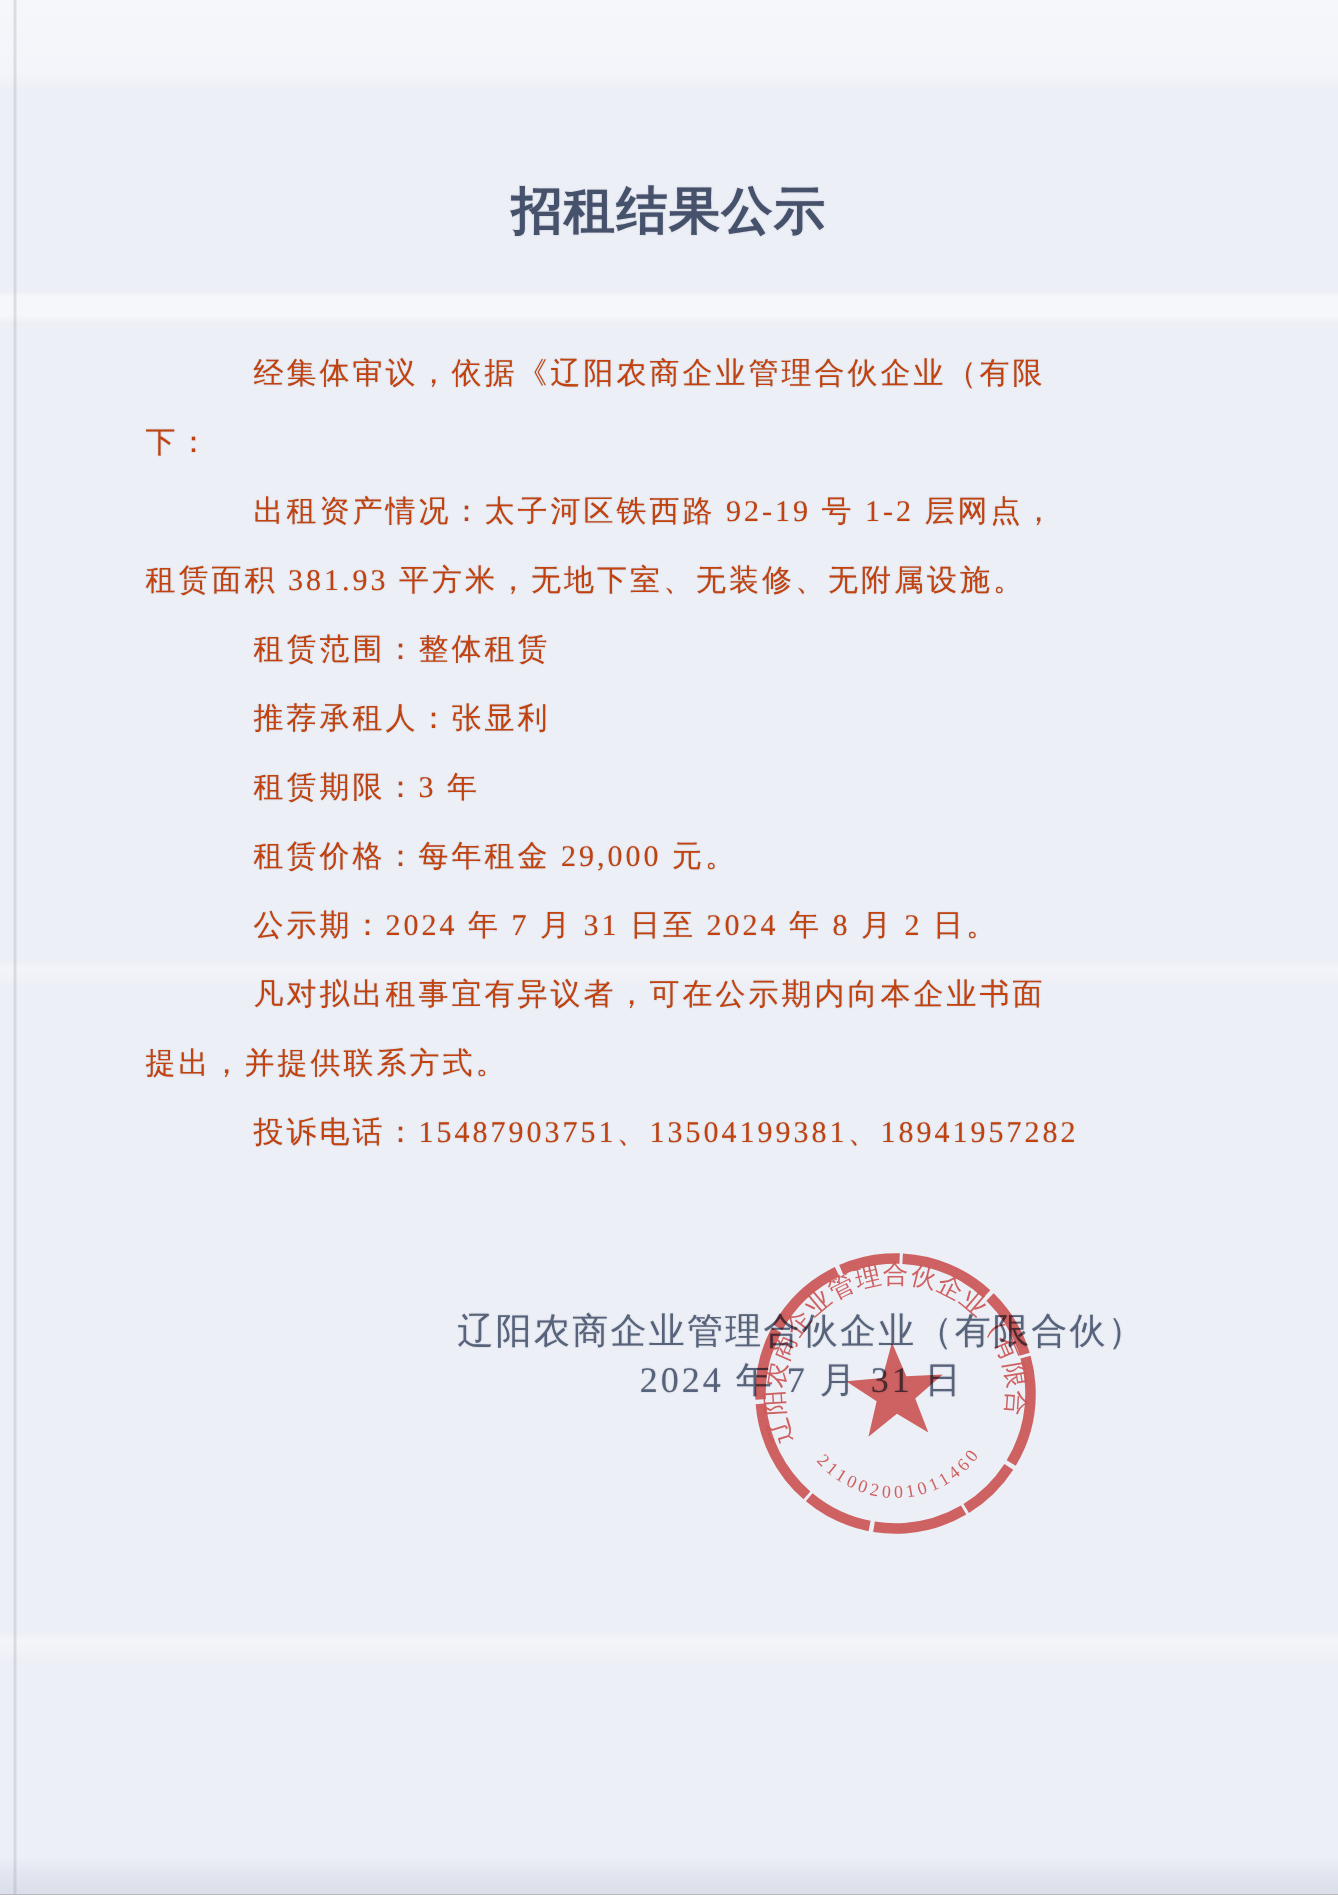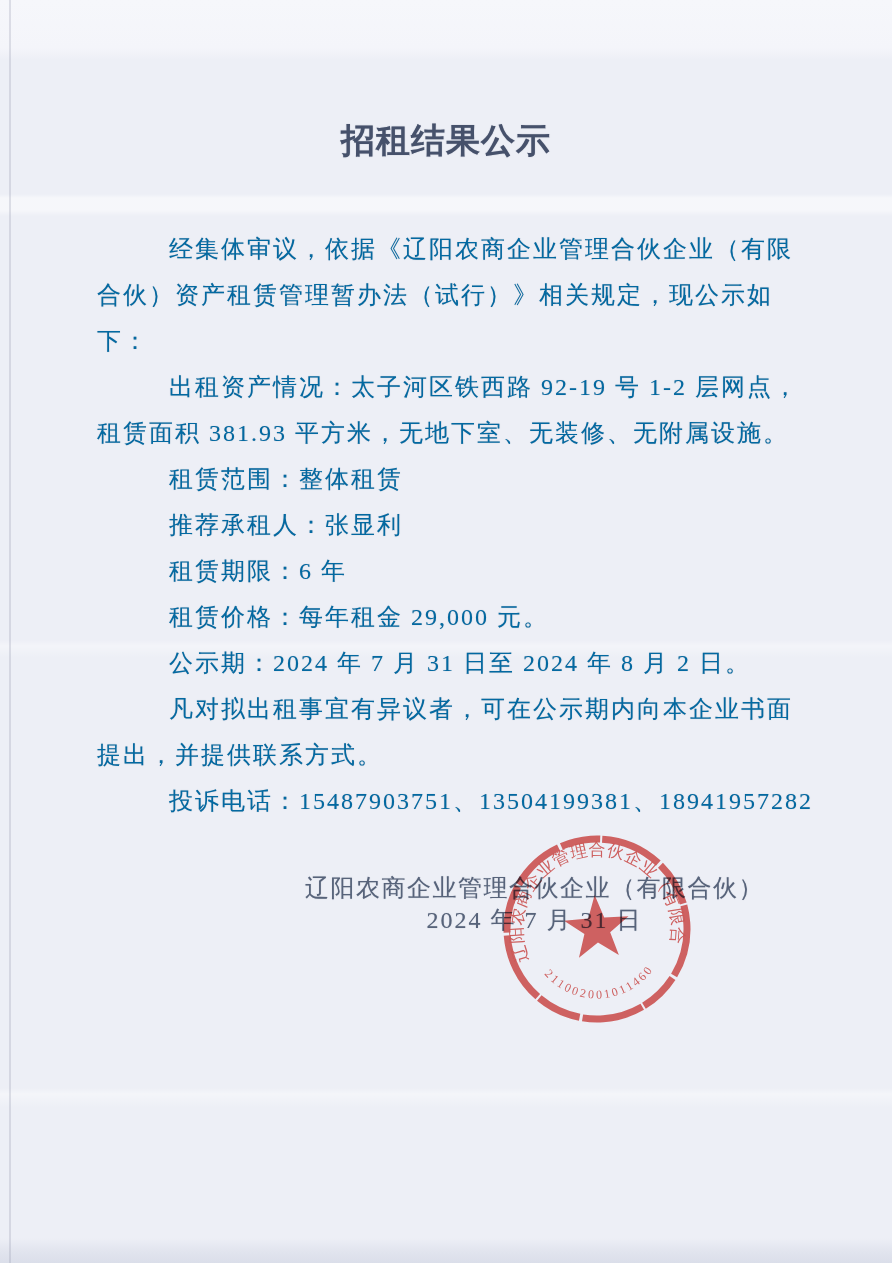--- a/index.html
+++ b/index.html
@@ -32,22 +32,22 @@
   .doc-title {
     position:absolute; top:118px; left:0; right:0;
     text-align:center;
     font-size:34px; font-weight:bold;
     letter-spacing:1px;
     color:#46516b;
     text-shadow:0 0 1px rgba(70,81,107,0.45);
   }
   .body-lines {
     position:absolute; top:226px; left:97px; right:78px;
-    font-size:24px;
-    color:#0369a1;
+    font-size:20px;
+    color:#c2410c;
     text-shadow:0 0 1px rgba(87,99,122,0.4);
   }
   .line {
     height:46px; line-height:46px;
     letter-spacing:2px;
     white-space:nowrap;
   }
   .line.indent { padding-left:72px; }
   .signature {
     position:absolute; top:872px; right:128px;
@@ -70,27 +70,26 @@
 <body>
 
 <div class="page">
 
   <div class="edge-shadow"></div>
 
   <h1 class="doc-title">招租结果公示</h1>
 
   <div class="body-lines">
       <div class="line indent">经集体审议，依据《辽阳农商企业管理合伙企业（有限</div>
-      <div class="line">合伙）资产租赁管理暂办法（试行）》相关规定，现公示如</div>
       <div class="line">下：</div>
       <div class="line indent">出租资产情况：太子河区铁西路 92-19 号 1-2 层网点，</div>
       <div class="line">租赁面积 381.93 平方米，无地下室、无装修、无附属设施。</div>
       <div class="line indent">租赁范围：整体租赁</div>
       <div class="line indent">推荐承租人：张显利</div>
-      <div class="line indent">租赁期限：6 年</div>
+      <div class="line indent">租赁期限：3 年</div>
       <div class="line indent">租赁价格：每年租金 29,000 元。</div>
       <div class="line indent">公示期：2024 年 7 月 31 日至 2024 年 8 月 2 日。</div>
       <div class="line indent">凡对拟出租事宜有异议者，可在公示期内向本企业书面</div>
       <div class="line">提出，并提供联系方式。</div>
       <div class="line indent">投诉电话：15487903751、13504199381、18941957282</div>
     </div>
 
   <div class="signature">
     <div class="sig-org">辽阳农商企业管理合伙企业（有限合伙）</div>
     <div class="sig-date">2024 年 7 月 31 日</div>

